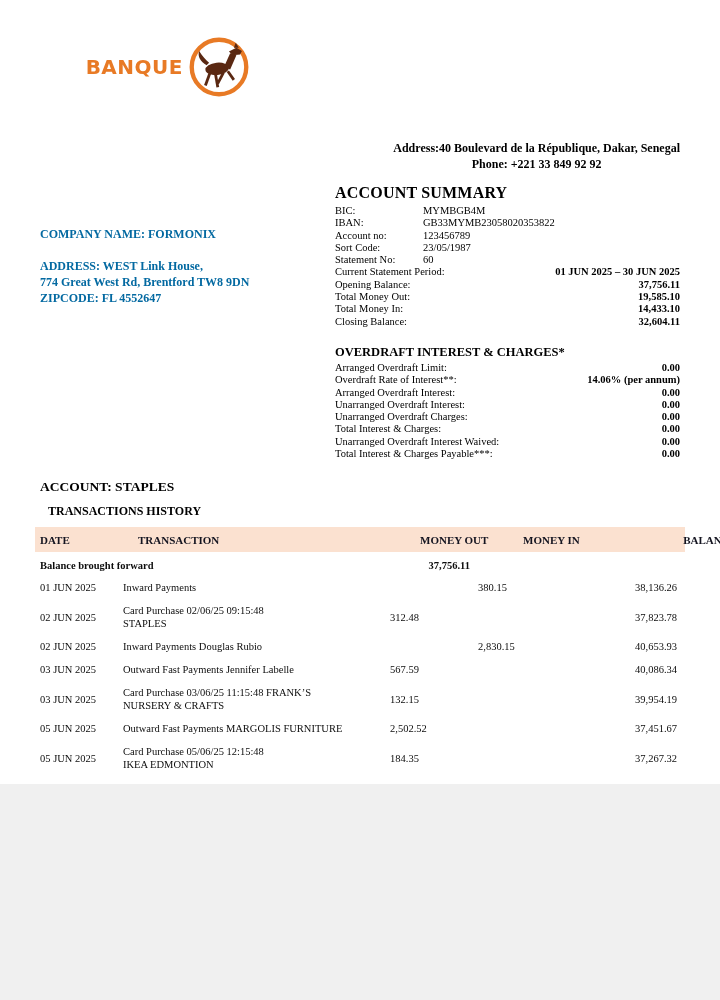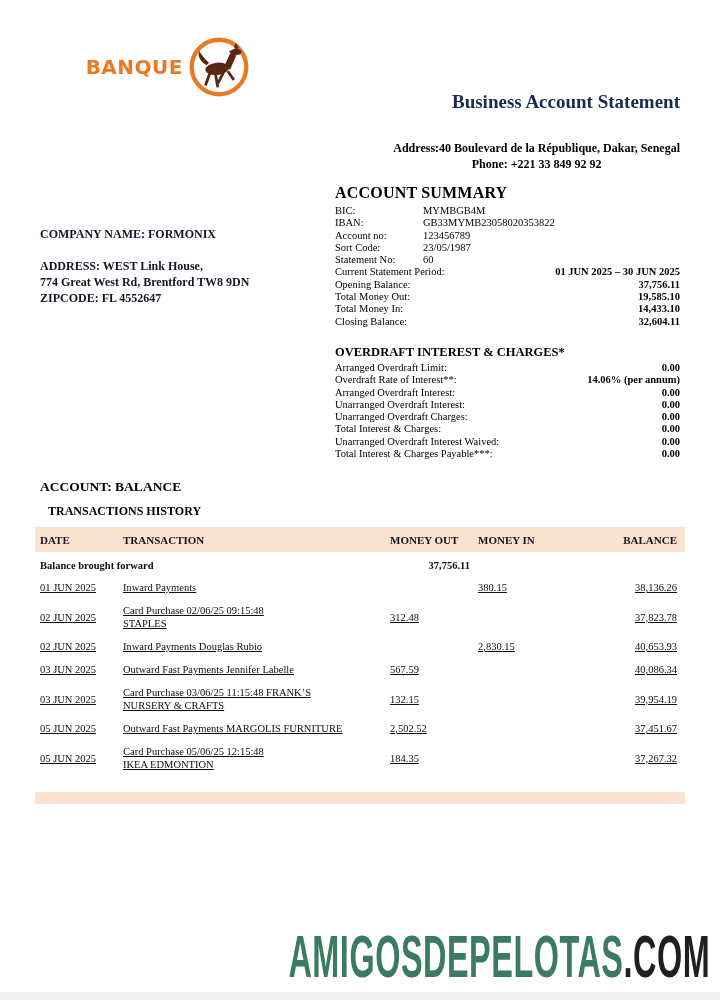--- a/index.html
+++ b/index.html
@@ -1,57 +1,57 @@
 <!DOCTYPE html>
 <html style="--orange: #E87A25; --brown: #5A2812; --navy: #1B2B4D; --peach: #FBE1D0; --green: #3A7B61;"><head>
 <meta charset="utf-8">
 <style>
   :root{
     --orange:#E87A25; --brown:#5A2812; --navy:#1B2B4D;
     --peach:#FBE1D0; --green:#3A7B61; --dark:#1F1F1F; --ink:#0d0d0d;
   }
   *{margin:0;padding:0;box-sizing:border-box;}
   body{background:#f0f0f0;font-family:"Liberation Serif","DejaVu Serif",serif;color:var(--ink);}
-  .page{position:relative;width:720px;height:992px;background:#fff;margin:0 auto;overflow:hidden;}
+  .page{position:relative;width:720px;height:784px;background:#fff;margin:0 auto;overflow:hidden;}
 
   
   .logo{position:absolute;left:33px;top:36px;display:flex;align-items:center;}
   .logo-text{width:150px;text-align:right;font-family:"DejaVu Sans","Liberation Sans",sans-serif;
     font-weight:bold;font-size:20px;line-height:21px;letter-spacing:0.5px;color:var(--orange);}
   .logo-circle{margin-left:5px;width:62px;height:62px;}
 
   
   .doc-title{position:absolute;top:91px;right:40px;font-size:19px;font-weight:bold;color:var(--navy);}
   .contact{position:absolute;top:141px;right:40px;text-align:center;font-size:12px;font-weight:bold;line-height:15.5px;color:#000;}
 
   
-  .company{position:absolute;left:40px;top:226px;font-size:12px;font-weight:bold;line-height:16px;color:#0f172a;}
+  .company{position:absolute;left:40px;top:226px;font-size:12px;font-weight:bold;line-height:16px;color:#0369a1;}
   .company .gap{height:16px;}
 
   
   .summary{position:absolute;left:335px;top:184px;width:345px;}
   .summary h2{font-size:16px;font-weight:bold;letter-spacing:0.2px;margin-bottom:3px;color:#000;}
   .overdraft{position:absolute;left:335px;top:345px;width:345px;}
   .overdraft h3{font-size:12.5px;font-weight:bold;margin-bottom:2px;color:#000;}
   .kv-row{display:flex;font-size:10.5px;line-height:12.3px;color:#000;}
   .kv-row .kv-label{flex:0 0 88px;white-space:nowrap;}
   .kv-row.kv-right .kv-label{flex:0 1 auto;}
   .kv-row.kv-right .kv-value{margin-left:auto;font-weight:bold;}
 
   
   .account-heading{position:absolute;left:40px;top:479px;font-size:13.5px;font-weight:bold;color:#000;}
   .history-heading{position:absolute;left:48px;top:504px;font-size:12px;font-weight:bold;color:#000;}
   .txn-table{position:absolute;left:35px;top:527px;width:650px;}
   .txn-grid{display:grid;grid-template-columns:85px 270px 88px 102px 105px;align-items:center;}
-  .txn-header{background:var(--peach);height:25px;font-size:11px;font-weight:bold;color:#141420;}
+  .txn-header{background:var(--peach);height:25px;font-size:11px;font-weight:bold;color:#141420;gap:15px;}
   .txn-header .c0{padding-left:5px;}
   .txn-header .c1{padding-left:3px;}
   .c2,.c3{padding-right:5px;}
   .c4{text-align:right;padding-right:8px;}
-  .txn-row{font-size:10.5px;line-height:13px;text-decoration:underline;}
+  .txn-row{font-size:10.5px;line-height:13px;}
   .txn-row>div{padding-top:5px;padding-bottom:5px;}
   .txn-row .c0{padding-left:5px;align-self:center;}
   .txn-row .c1{padding-left:3px;white-space:pre-line;}
   .bbf-row{font-weight:bold;font-size:10.5px;line-height:13px;}
   .bbf-row .c0{grid-column:1/3;padding:7px 0 4px 5px;}
   .bbf-row .c4{padding:7px 8px 4px 0;}
   .footer-bar{margin-top:16px;height:12px;background:var(--peach);}
 
   
   .watermark{position:absolute;top:922px;right:10px;white-space:nowrap;
@@ -78,21 +78,20 @@
         <path d="M66,25 l12,-6 9,5 -3,6 -12,1 z"></path>
         <path d="M74,19 l3,-8 5,8 z"></path>
         <rect x="33" y="60" width="4.5" height="21" transform="rotate(20 35 60)"></rect>
         <rect x="42" y="61" width="4.5" height="22" transform="rotate(-10 44 61)"></rect>
         <rect x="55" y="59" width="4.5" height="20" transform="rotate(28 57 59)"></rect>
         <rect x="62" y="57" width="4.5" height="17" transform="rotate(-35 64 57)"></rect>
       </g>
     </svg>
   </div>
 
-  <div class="doc-title">Business Account Statement</div>
   <div class="contact">
     <div>Address:40 Boulevard de la République, Dakar, Senegal</div>
     <div>Phone: +221 33 849 92 92</div>
   </div>
 
   <div class="company">
     <div>COMPANY NAME: FORMONIX</div>
     <div class="gap"></div>
     <div>ADDRESS: WEST Link House,</div>
     <div>774 Great West Rd, Brentford TW8 9DN</div>
@@ -176,21 +175,21 @@
           <span class="kv-label">Unarranged Overdraft Interest Waived:</span>
           <span class="kv-value">0.00</span>
         </div>
         <div class="kv-row kv-right">
           <span class="kv-label">Total Interest &amp; Charges Payable***:</span>
           <span class="kv-value">0.00</span>
         </div>
       </div>
   </div>
 
-  <div class="account-heading">ACCOUNT: BALANCE</div>
+  <div class="account-heading">ACCOUNT: STAPLES</div>
   <div class="history-heading">TRANSACTIONS HISTORY</div>
 
   <div class="txn-table">
     <div class="txn-grid txn-header">
         <div class="c0">DATE</div>
         <div class="c1">TRANSACTION</div>
         <div class="c2">MONEY OUT</div>
         <div class="c3">MONEY IN</div>
         <div class="c4">BALANCE</div>
       </div>

